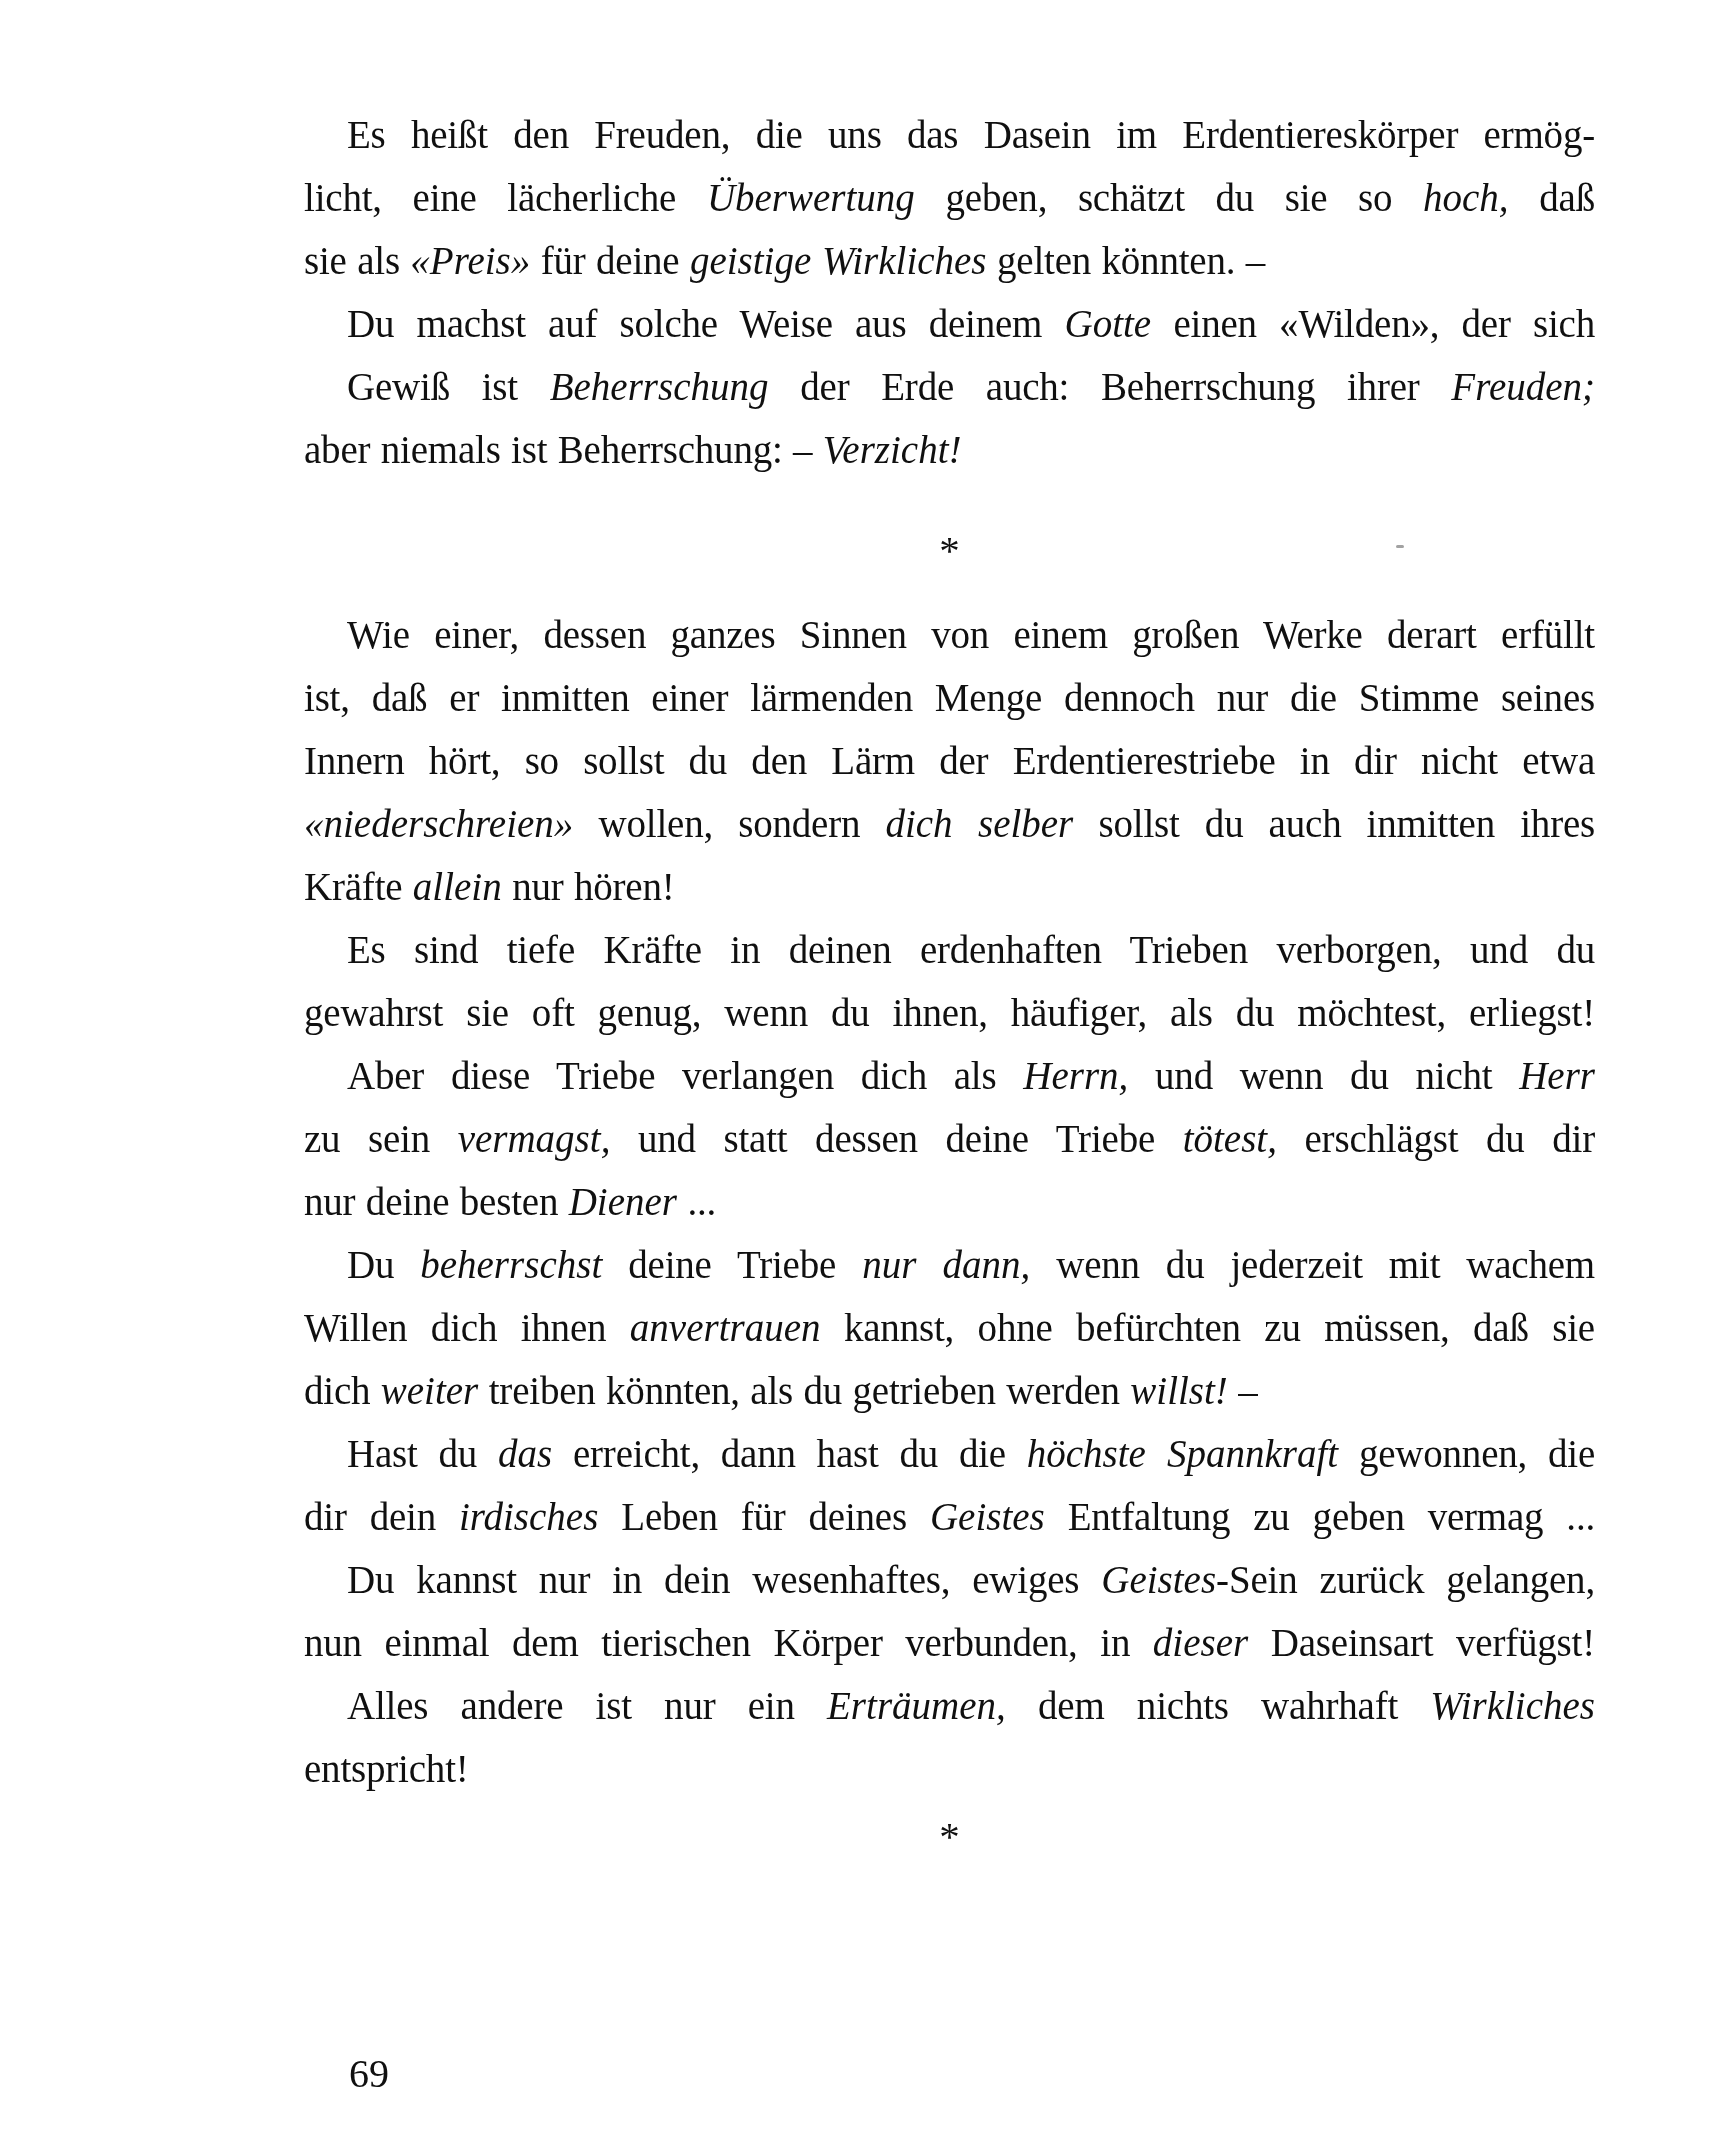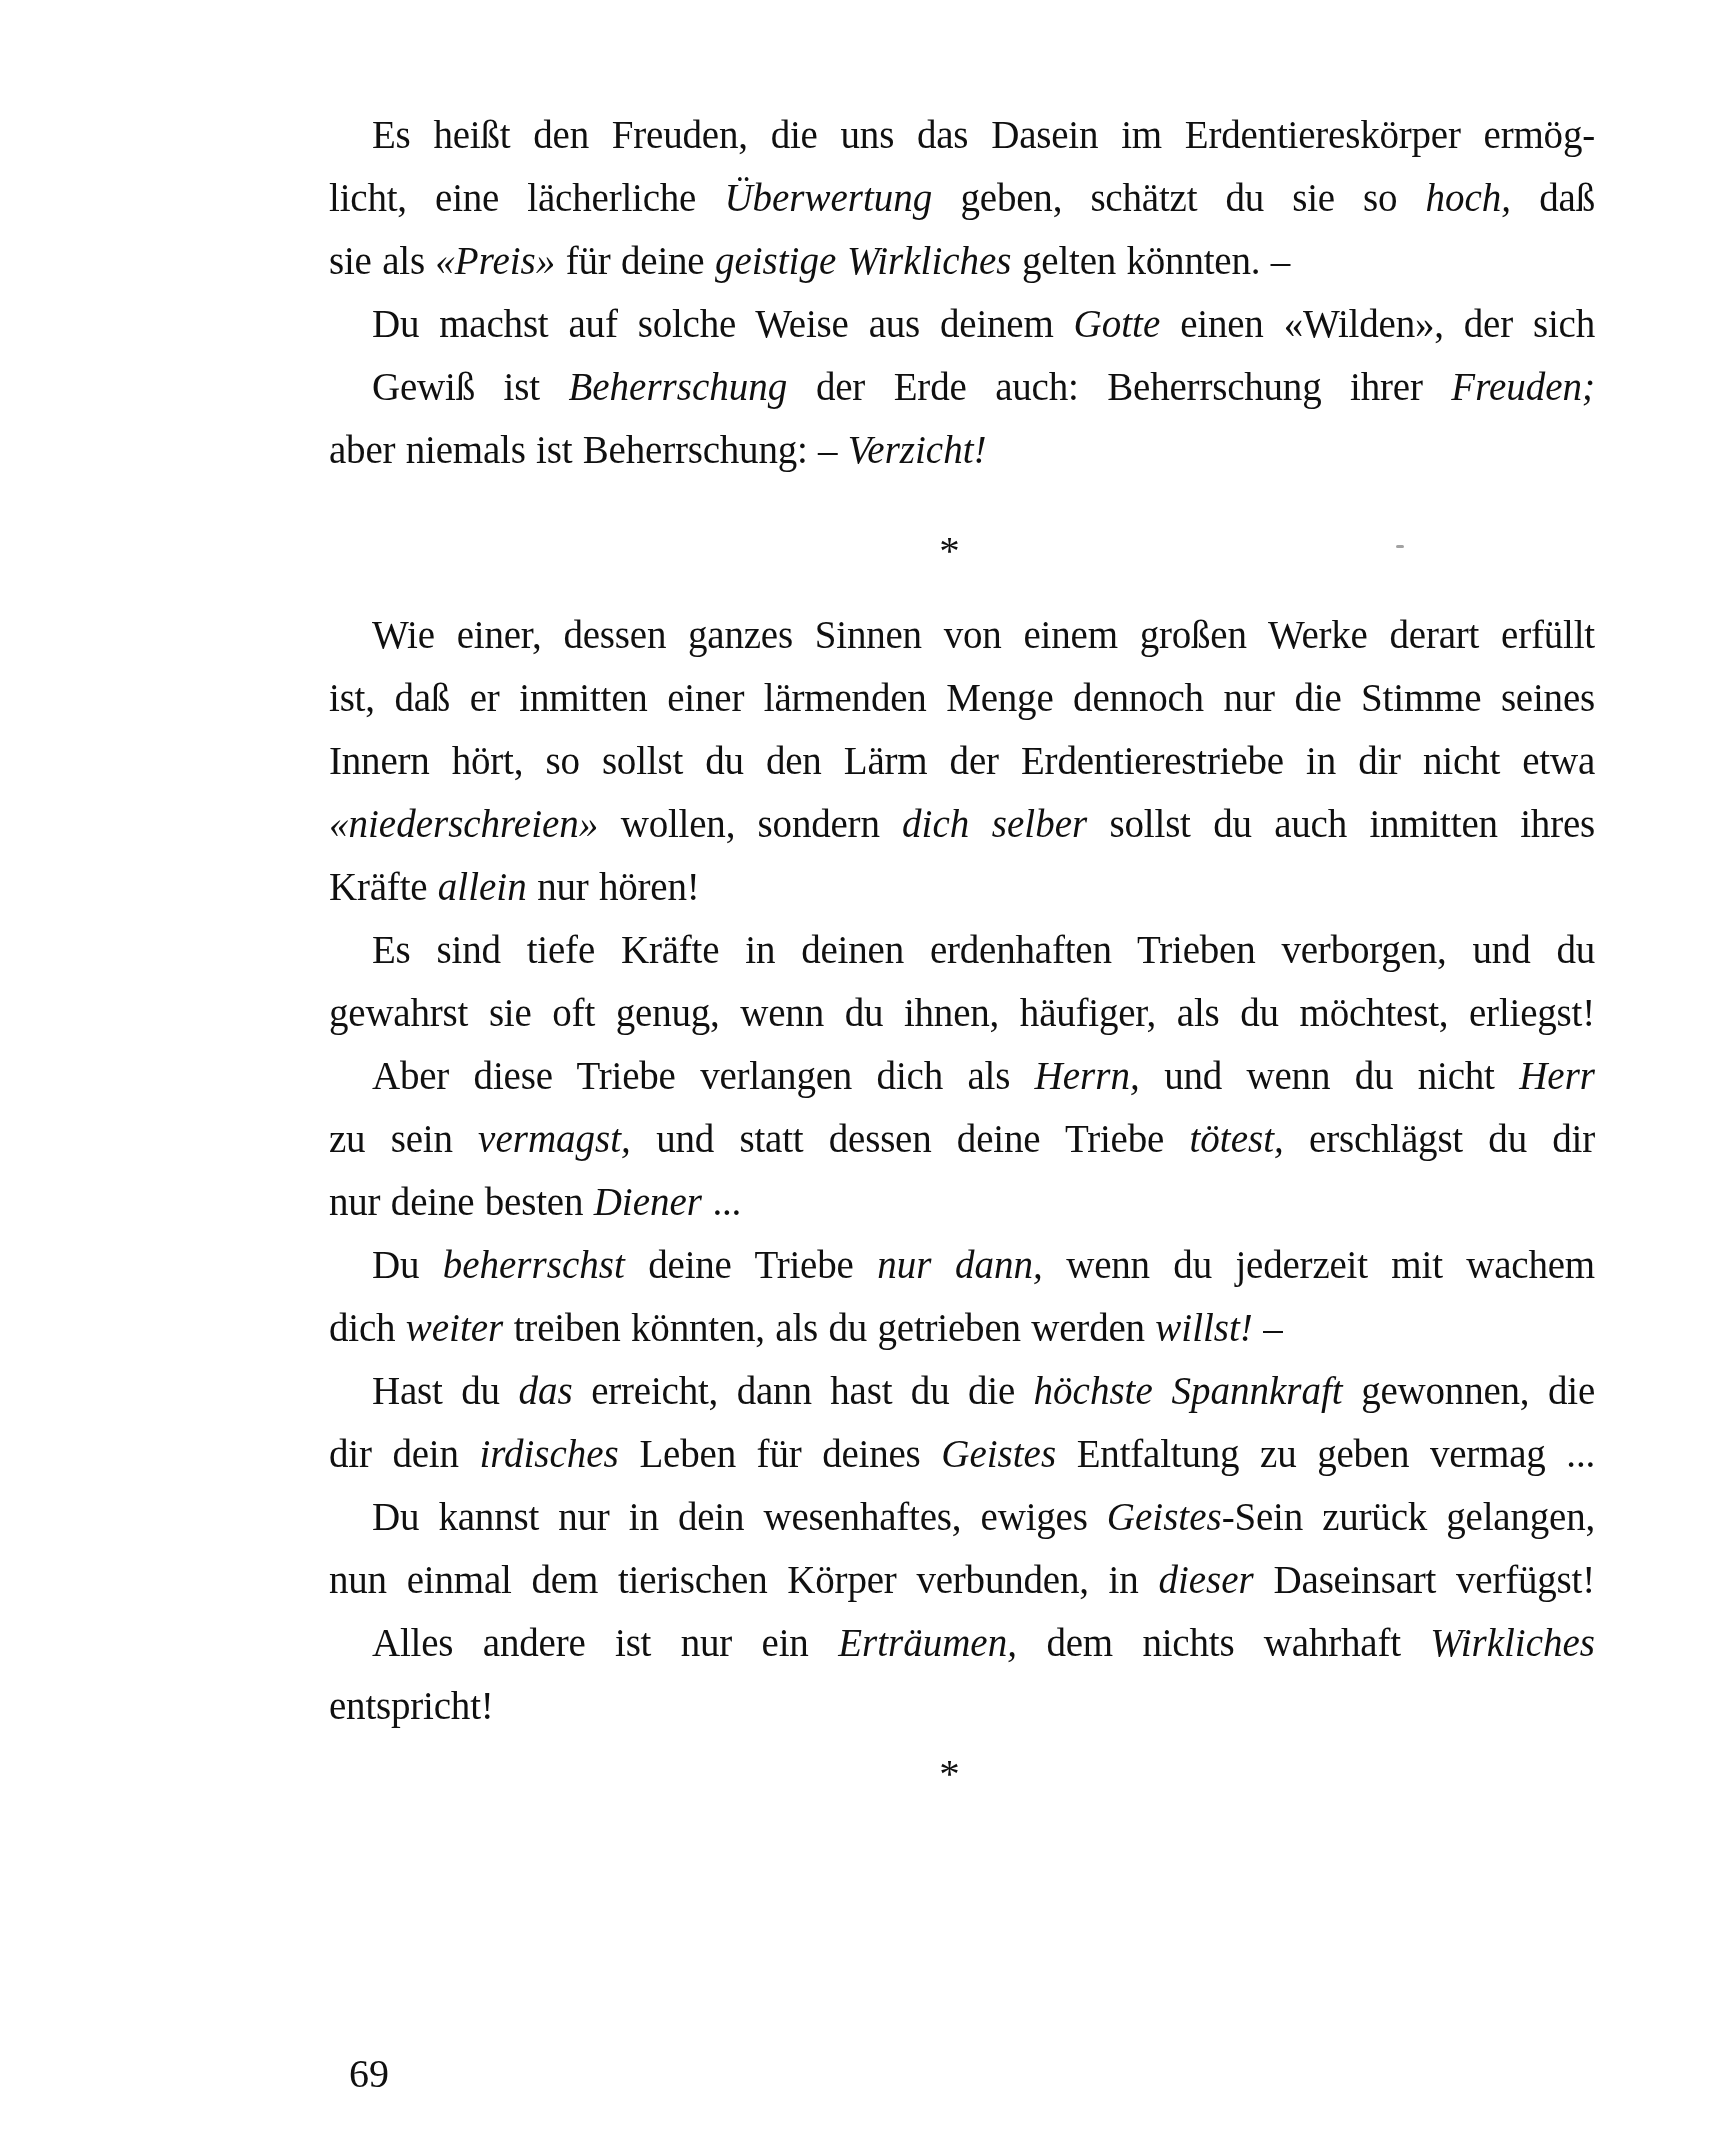--- a/index.html
+++ b/index.html
@@ -26,21 +26,20 @@
     line-height: 63px;
     letter-spacing: -0.2px;
     word-spacing: 0.9px;
   }
   .line {
     height: 63px;
     overflow: hidden;
     text-align: left;
     text-align-last: left;
     white-space: normal;
-    margin-left: 25px;
   }
   .line.justify {
     text-align: justify;
     text-align-last: justify;
   }
   .line.indent {
     text-indent: 43px;
   }
   .line i {
     font-style: italic;
@@ -93,20 +92,21 @@
       <div class="line justify"><span>ist, daß er inmitten einer lärmenden Menge dennoch nur die Stimme seines</span></div>
       <div class="line justify"><span>Innern hört, so sollst du den Lärm der Erdentierestriebe in dir nicht etwa</span></div>
       <div class="line justify"><i>«niederschreien»</i><span> wollen, sondern </span><i>dich selber</i><span> sollst du auch inmitten ihres</span></div>
       <div class="line"><span>Kräfte </span><i>allein</i><span> nur hören!</span></div>
       <div class="line justify indent"><span>Es sind tiefe Kräfte in deinen erdenhaften Trieben verborgen, und du</span></div>
       <div class="line justify"><span>gewahrst sie oft genug, wenn du ihnen, häufiger, als du möchtest, erliegst!</span></div>
       <div class="line justify indent"><span>Aber diese Triebe verlangen dich als </span><i>Herrn,</i><span> und wenn du nicht </span><i>Herr</i></div>
       <div class="line justify"><span>zu sein </span><i>vermagst,</i><span> und statt dessen deine Triebe </span><i>tötest,</i><span> erschlägst du dir</span></div>
       <div class="line"><span>nur deine besten </span><i>Diener</i><span> ...</span></div>
       <div class="line justify indent"><span>Du </span><i>beherrschst</i><span> deine Triebe </span><i>nur dann,</i><span> wenn du jederzeit mit wachem</span></div>
+      <div class="line justify"><span>Willen dich ihnen </span><i>anvertrauen</i><span> kannst, ohne befürchten zu müssen, daß sie</span></div>
       <div class="line"><span>dich </span><i>weiter</i><span> treiben könnten, als du getrieben werden </span><i>willst!</i><span> –</span></div>
       <div class="line justify indent"><span>Hast du </span><i>das</i><span> erreicht, dann hast du die </span><i>höchste Spannkraft</i><span> gewonnen, die</span></div>
       <div class="line justify"><span>dir dein </span><i>irdisches</i><span> Leben für deines </span><i>Geistes</i><span> Entfaltung zu geben vermag ...</span></div>
       <div class="line justify indent"><span>Du kannst nur in dein wesenhaftes, ewiges </span><i>Geistes</i><span>-Sein zurück gelangen,</span></div>
       <div class="line justify"><span>nun einmal dem tierischen Körper verbunden, in </span><i>dieser</i><span> Daseinsart verfügst!</span></div>
       <div class="line justify indent"><span>Alles andere ist nur ein </span><i>Erträumen,</i><span> dem nichts wahrhaft </span><i>Wirkliches</i></div>
       <div class="line"><span>entspricht!</span></div>
       <div class="separator sep-1">
         <span>*</span>
       </div>

